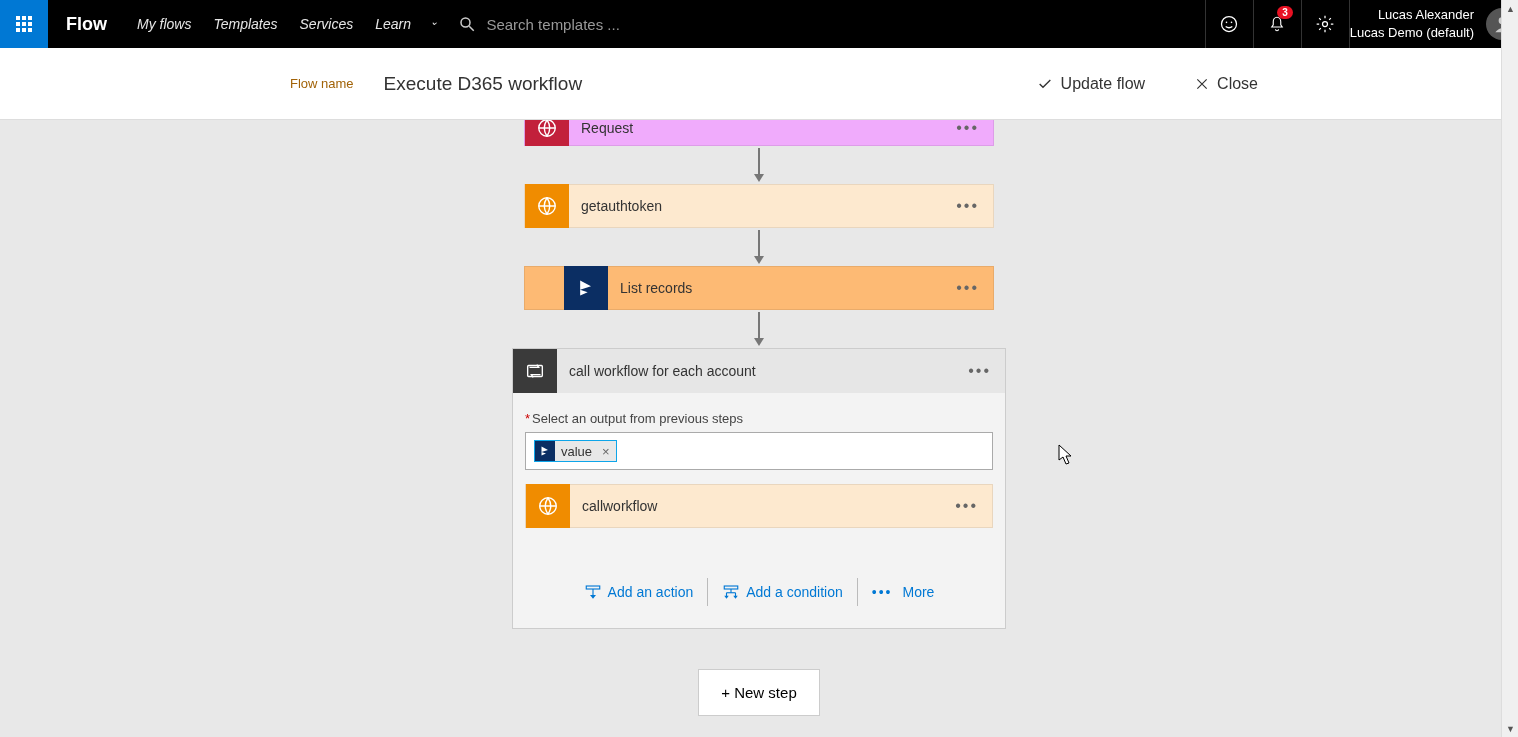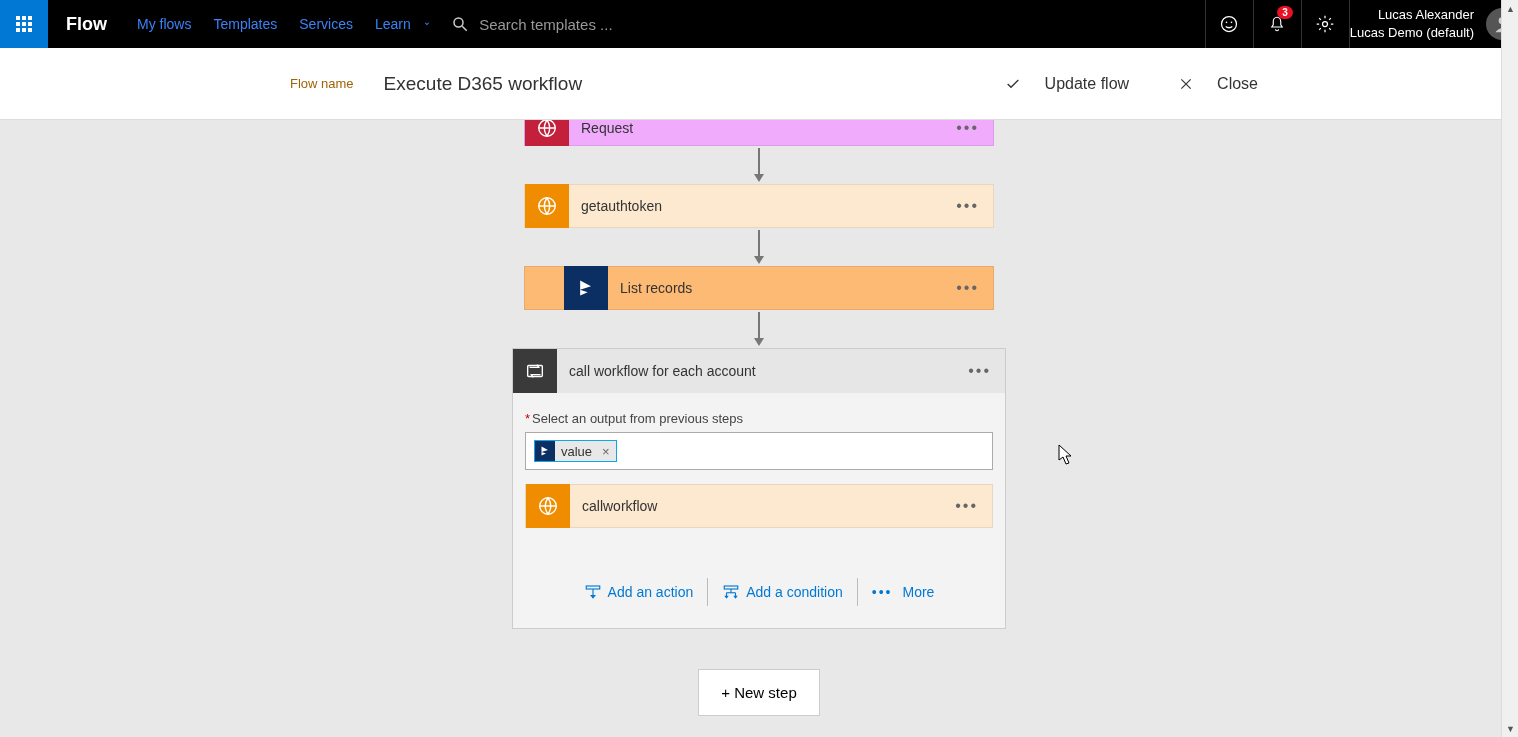--- a/index.html
+++ b/index.html
@@ -5,40 +5,40 @@
 * { box-sizing: border-box; margin: 0; padding: 0; }
 body { font-family: "Segoe UI", Tahoma, sans-serif; font-size: 14px; color: #333; background: #e8e8e8; width: 1518px; height: 737px; overflow: hidden; position: relative; }
 
 
 .topbar { background: #000; color: #fff; height: 48px; display: flex; align-items: center; }
 .waffle { width: 48px; height: 48px; background: #0078d4; display: flex; align-items: center; justify-content: center; cursor: pointer; }
 .waffle-grid { display: grid; grid-template-columns: repeat(3, 4px); grid-template-rows: repeat(3, 4px); gap: 2px; }
 .waffle-grid span { background: #fff; width: 4px; height: 4px; }
 .brand { font-size: 18px; font-weight: 600; padding: 0 20px 0 18px; }
 .nav-links { display: flex; align-items: center; gap: 22px; padding-left: 10px; }
-.nav-links a { color: #3b82f6; text-decoration: none; font-size: 14px; cursor: pointer; }
-.learn { display: flex; gap: 12px; }
+.nav-links a { color: #e5e5e5; text-decoration: none; font-size: 14px; cursor: pointer; font-style: italic; }
+.learn { display: flex; gap: 19px; }
 .chev-down { font-size: 10px; }
 .search-wrap { display: flex; align-items: center; margin-left: 20px; gap: 10px; color: #aaa; }
 .search-icon-svg { width: 18px; height: 18px; }
 .search-input { background: transparent; border: none; color: #fff; font-size: 15px; outline: none; width: 300px; }
 .search-input::placeholder { color: #999; }
 .topbar-right { margin-left: auto; display: flex; align-items: center; height: 48px; }
 .topbar-icon { width: 48px; height: 48px; display: flex; align-items: center; justify-content: center; border-left: 1px solid #333; cursor: pointer; position: relative; }
 .badge { position: absolute; top: 6px; right: 8px; background: #e81123; color: #fff; border-radius: 8px; font-size: 10px; padding: 1px 5px; font-weight: 600; }
 .user-block { display: flex; align-items: center; padding: 0 0; gap: 12px; border-left: 1px solid #333; height: 48px; }
 .user-text { text-align: right; font-size: 13px; line-height: 1.4; }
 .avatar { width: 32px; height: 32px; border-radius: 50%; background: #555; display: flex; align-items: center; justify-content: center; }
 
 
 .subheader { background: #fff; height: 72px; display: flex; align-items: center; padding: 0 30px; border-bottom: 1px solid #ddd; }
 .flow-name-label { color: #a16207; font-size: 13px; margin-left: 260px; }
 .flow-name-value { font-size: 19px; color: #333; margin-left: 30px; }
 .subheader-actions { margin-left: auto; display: flex; gap: 50px; padding-right: 230px; }
-.subheader-btn { display: flex; align-items: center; gap: 24px; cursor: pointer; font-size: 16px; color: #333; }
+.subheader-btn { display: flex; align-items: center; gap: 8px; cursor: pointer; font-size: 16px; color: #333; }
 
 
 .canvas { position: relative; height: calc(737px - 48px - 72px); overflow: hidden; }
 .flow-col { position: absolute; left: 50%; transform: translateX(-50%); top: -10px; width: 480px; display: flex; flex-direction: column; align-items: center; }
 
 
 .step { width: 470px; display: flex; align-items: center; height: 44px; border: 1px solid rgba(0,0,0,0.08); position: relative; }
 .step-icon { width: 44px; height: 44px; display: flex; align-items: center; justify-content: center; flex-shrink: 0; }
 .step-title { padding-left: 12px; font-size: 14px; color: #333; flex: 1; }
 .step-more { padding-right: 14px; color: #666; cursor: pointer; font-size: 16px; letter-spacing: 2px; }

